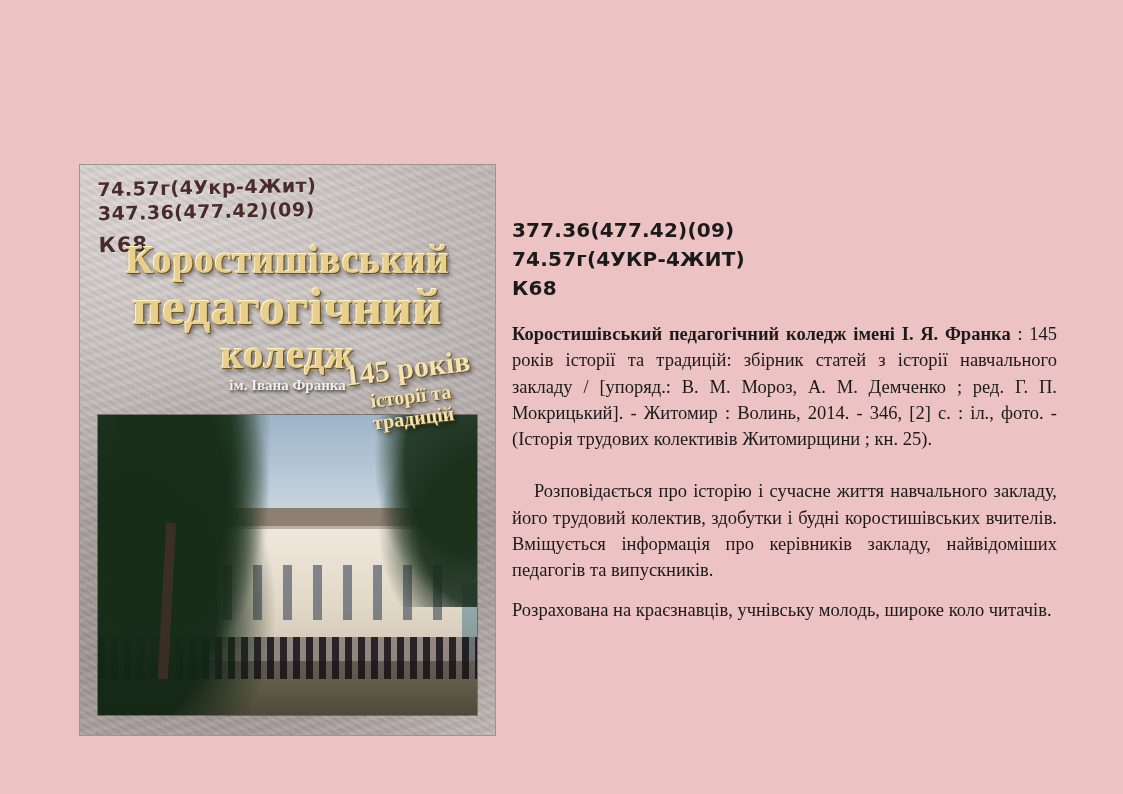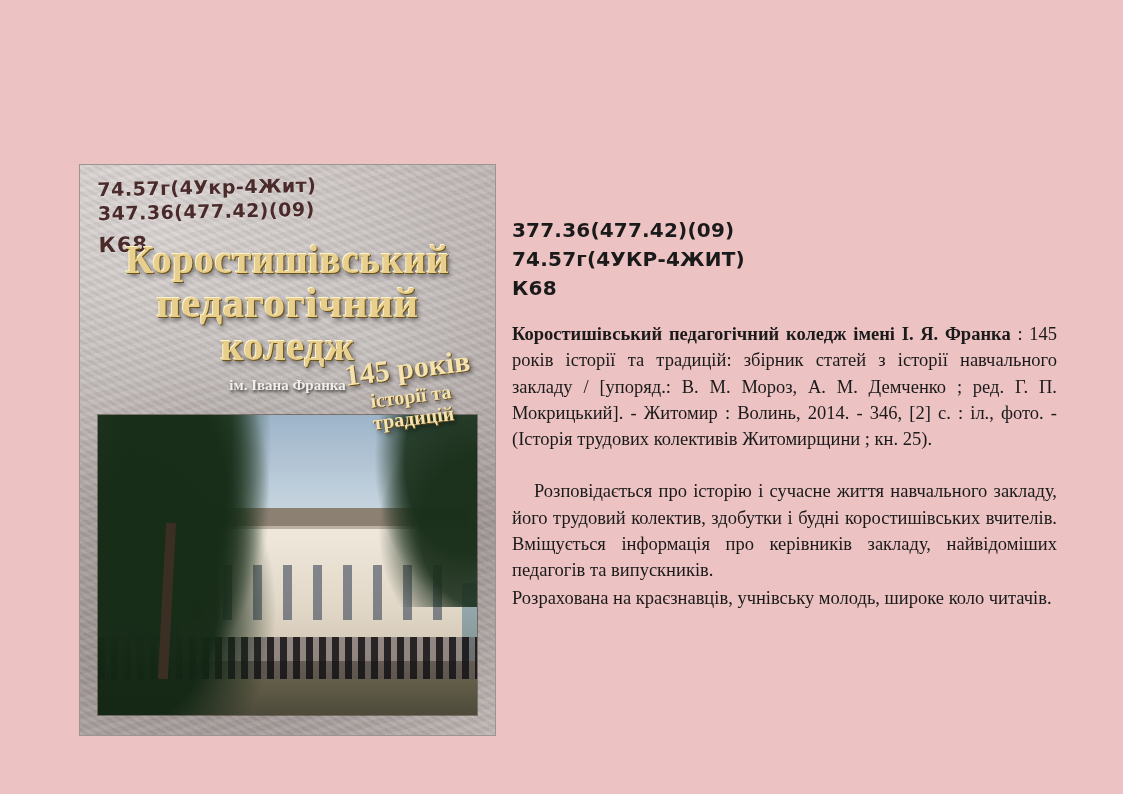--- a/index.html
+++ b/index.html
@@ -72,21 +72,21 @@
     font-family: "Liberation Serif", serif;
     font-weight: bold;
     color: #e8cf8d;
     text-shadow:
       1px 1px 0 #6d5418,
       -1px -1px 0 #fff3c9,
       2px 3px 5px rgba(0,0,0,0.55);
     line-height: 1.06;
   }
   .cover-title .l1 { font-size: 39px; letter-spacing: 0.5px; }
-  .cover-title .l2 { font-size: 43px; letter-spacing: 0.5px; }
+  .cover-title .l2 { font-size: 51px; letter-spacing: 0.5px; }
   .cover-title .l3 { font-size: 40px; letter-spacing: 0.5px; }
   .cover-subtitle {
     position: absolute;
     left: 0; right: 0;
     top: 212px;
     text-align: center;
     font-family: "Liberation Serif", serif;
     font-weight: bold;
     font-size: 15px;
     color: #f2f0ea;
@@ -225,21 +225,21 @@
   }
   .biblio .bold { font-weight: bold; }
   .annot {
     margin-top: 26px;
     font-size: 18.5px;
     line-height: 1.42;
     text-align: justify;
   }
   .annot p { margin: 0; }
   .annot p.indent { text-indent: 22px; }
-  .annot p.second { margin-top: 2px; text-align: left; }
+  .annot p.second { margin-top: 14px; text-align: left; }
 </style>
 </head>
 <body>
 
 <div class="page">
 
   <div class="cover-wrap">
     <div class="cover-stone"></div>
 
     <div class="stamp">

